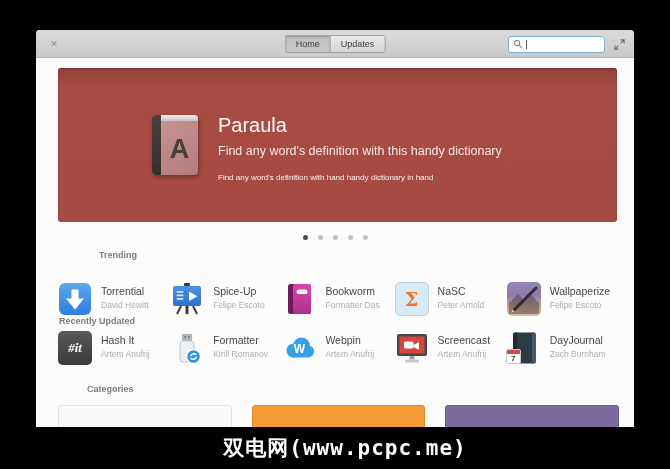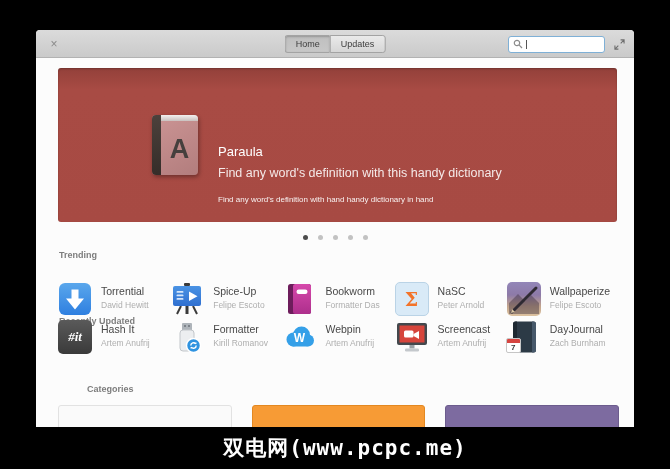--- a/index.html
+++ b/index.html
@@ -44,37 +44,37 @@
                  border-radius: 4px; background: linear-gradient(150deg, #cc9595, #b27d7d);
                  box-shadow: 1px 2px 4px rgba(0,0,0,.35); }
   .banner-icon::before { content: ""; position: absolute; left: 0; top: 0; bottom: 0; width: 9px;
                  background: linear-gradient(#4c413c, #352d29); border-radius: 4px 0 0 4px; }
   .banner-icon::after  { content: ""; position: absolute; left: 9px; right: 0; top: 0; height: 6px;
                  background: linear-gradient(#f3f0ef, #c9c1bf); border-radius: 0 4px 0 0; }
   .banner-letter { position: absolute; left: 9px; right: 0; top: 8px; bottom: 0;
                  display: flex; align-items: center; justify-content: center;
                  font-size: 27px; font-weight: bold; color: #453f3d; }
   .banner-text { position: absolute; left: 160px; top: 46px; color: #fff; }
-  .banner-title   { font-size: 13px; font-weight: normal; margin-bottom: 7px; margin-top: 30px; }
+  .banner-title   { font-size: 20px; font-weight: normal; margin-bottom: 7px; }
   .banner-tagline { font-size: 12.5px; font-weight: 300; color: rgba(255,255,255,.88); margin-bottom: 15px; }
   .banner-summary { font-size: 8px;  color: rgba(255,255,255,.92); }
 
   .dots { position: absolute; top: 177px; left: 0; right: 0;
           display: flex; justify-content: center; gap: 10px; }
   .dot { width: 5px; height: 5px; border-radius: 50%; background: #c2c2c2; cursor: pointer; }
   .dot.active { background: #4c4c4c; }
 
   .section-label { position: absolute; left: 23px; font-size: 9px; font-weight: bold; color: #7d7d7d; }
-  .label-trending   { top: 192px; }
+  .label-trending   { top: 192px; margin-left: 40px; }
   .label-recent     { top: 258px; }
   .label-categories { top: 326px; margin-left: 28px; }
 
   .app-row { position: absolute; left: 22px; width: 561px; display: flex; }
   .row-trending { top: 224px; }
-  .row-recent   { top: 262px; justify-content: center; }
+  .row-recent   { top: 273px; }
   .app-cell { width: 112.2px; display: flex; gap: 9px; cursor: pointer; }
   .app-icon { width: 34px; height: 34px; flex: none; position: relative; }
   .app-meta { padding-top: 3px; min-width: 0; }
   .app-name { font-size: 10.5px; color: #484848; white-space: nowrap; }
   .app-dev  { font-size: 8.5px; color: #aeaeae; margin-top: 2.5px; white-space: nowrap; }
 
   
   .icon-box { width: 34px; height: 34px; border-radius: 5px; display: flex;
               align-items: center; justify-content: center; }
   .icon-nasc { background: #d9eaf7; border: 1px solid #bad3e6; }

